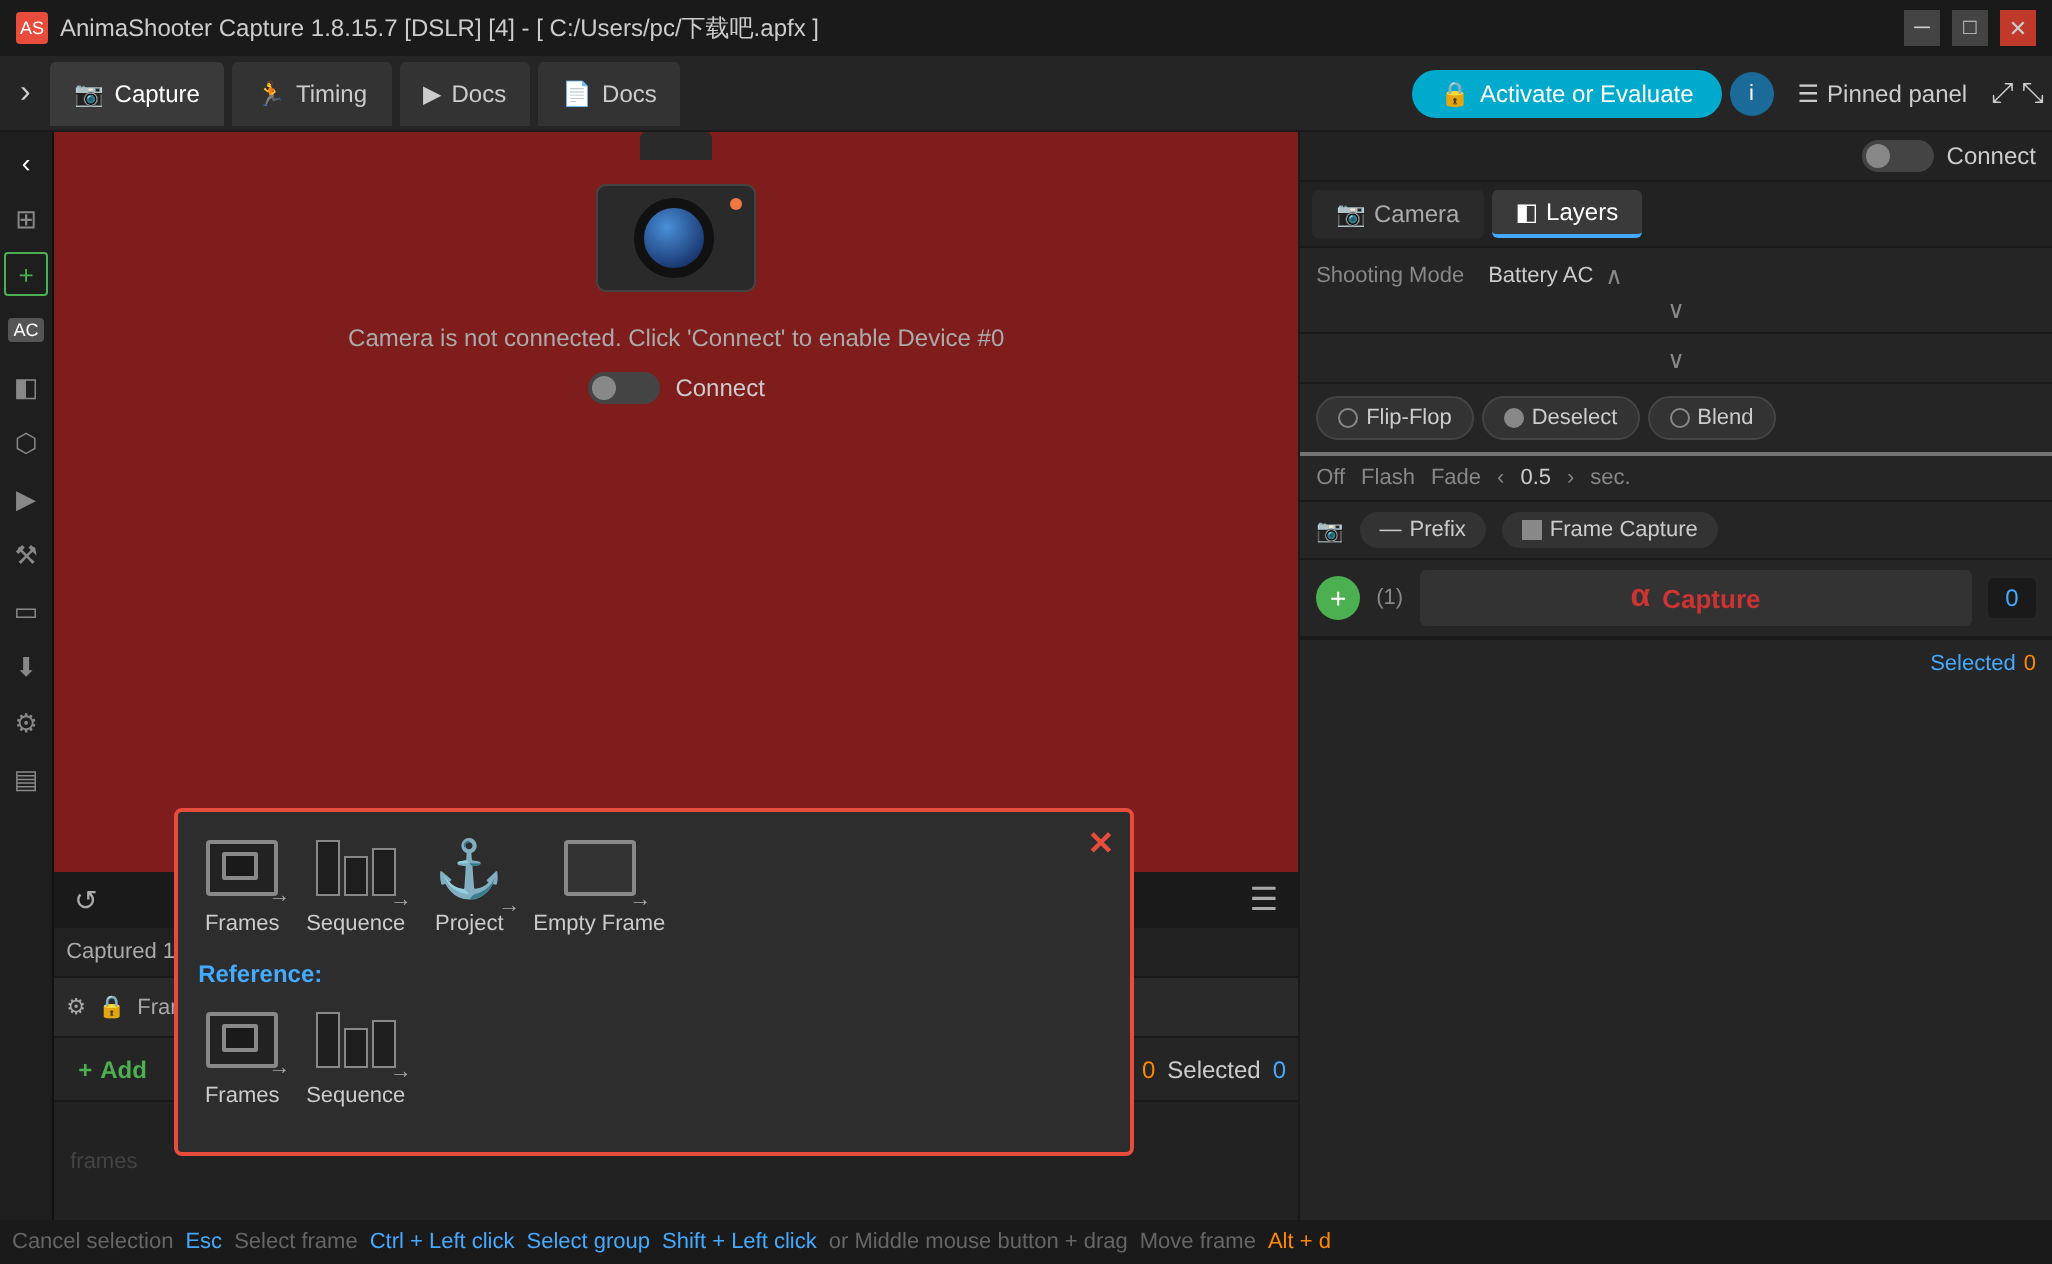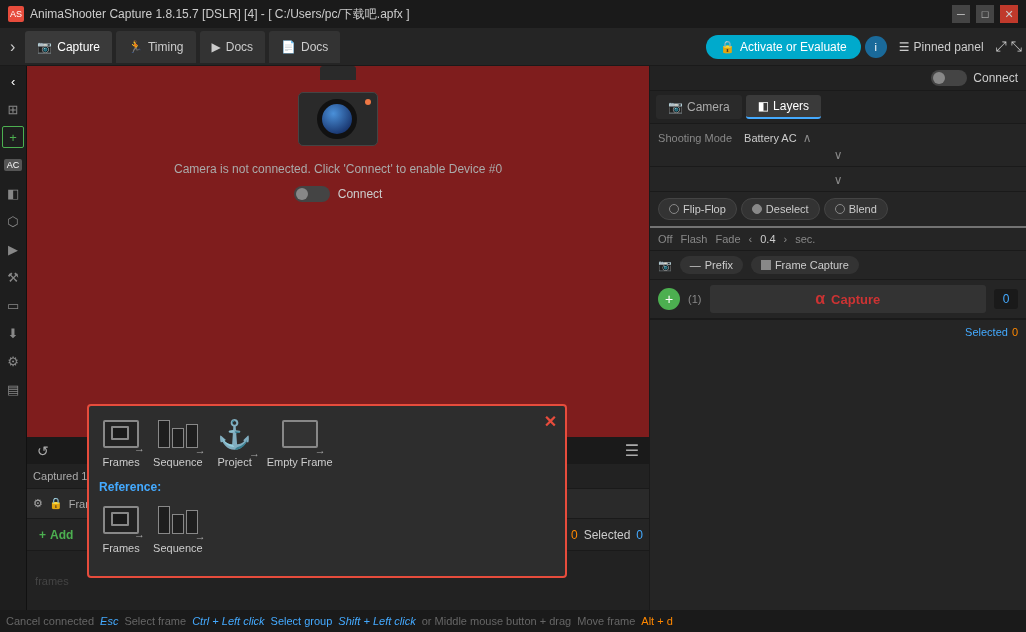--- a/index.html
+++ b/index.html
@@ -598,21 +598,21 @@
     .status-bar {
       height: 22px;
       background: #1a1a1a;
       display: flex;
       align-items: center;
       padding: 0 6px;
       font-size: 11px;
       color: #666;
       gap: 6px;
     }
-    .status-highlight { color: #4af; font-style: italic; }
+    .status-highlight { color: #4af; }
     .status-orange { color: #ff8800; }
 
     
     .timeline-area {
       background: #222;
       height: 60px;
       display: flex;
       align-items: center;
       padding: 0 8px;
       font-size: 11px;
@@ -927,21 +927,21 @@
         <span class="mode-btn-dot"></span>
         <span>Blend</span>
       </div>
     </div>
 
     <div class="flash-row">
       <span>Off</span>
       <span>Flash</span>
       <span>Fade</span>
       <span class="arrow-sm">‹</span>
-      <span class="val-box">0.4</span>
+      <span class="val-box">0.5</span>
       <span class="arrow-sm">›</span>
       <span>sec.</span>
     </div>
 
     <div class="prefix-row">
       <span>📷</span>
       <div class="prefix-btn">
         <span>—</span>
         <span>Prefix</span>
       </div>
@@ -964,21 +964,21 @@
     <div style="padding: 6px 8px; border-top: 1px solid #1a1a1a; display:flex; justify-content: flex-end; align-items: center; gap: 4px;">
       <span style="color:#4af;font-size:11px;">Selected</span>
       <span style="color:#ff8800;font-size:11px;">0</span>
     </div>
 
   </div>
 
 </div>
 
 <div class="status-bar">
-  <span>Cancel connected</span>
+  <span>Cancel selection</span>
   <span class="status-highlight">Esc</span>
   <span>Select frame</span>
   <span class="status-highlight">Ctrl + Left click</span>
   <span style="color:#4af;text-align:right;">Select group</span>
   <span class="status-highlight">Shift + Left click</span>
   <span>or Middle mouse button + drag</span>
   <span>Move frame</span>
   <span class="status-orange">Alt + d</span>
 </div>
 

